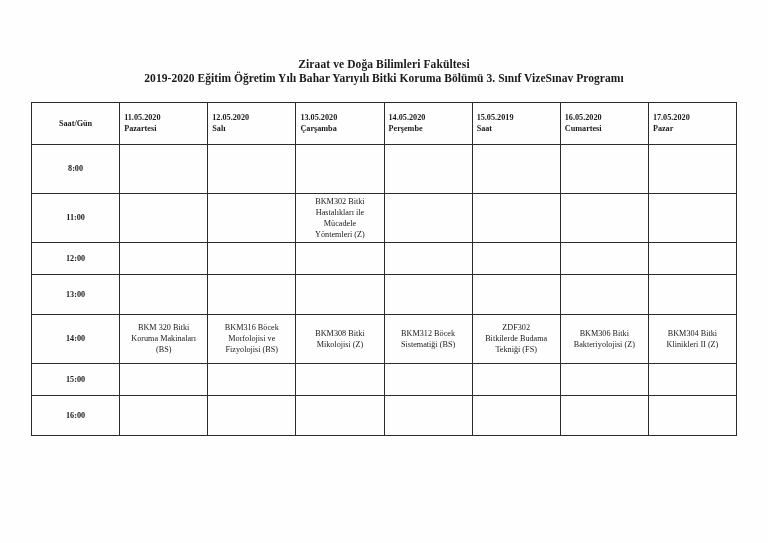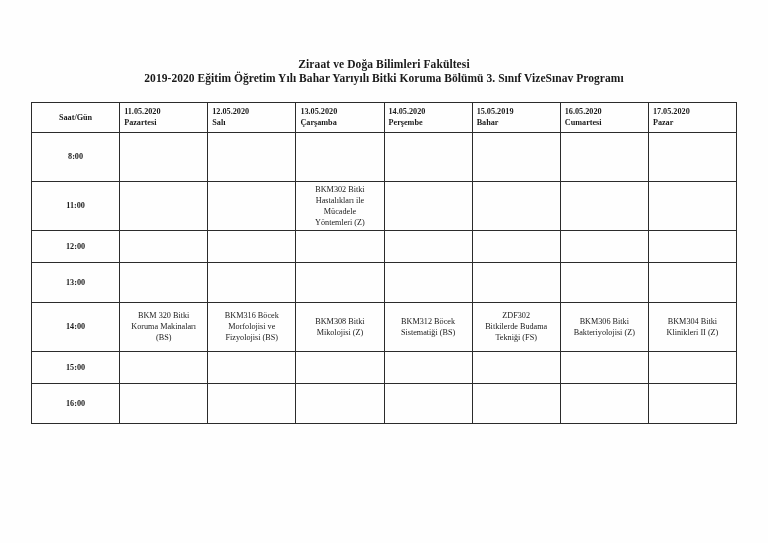--- a/index.html
+++ b/index.html
@@ -59,21 +59,21 @@
   }
   table.schedule th.corner {
     font-size: 8.2px;
     font-weight: bold;
     height: 25px;
   }
   table.schedule th.dayhead {
     font-weight: normal;
     font-size: 8.2px;
     height: 25px;
-    padding: 2px 4px;
+    padding: 8px 4px;
     text-align: left;
   }
   th.dayhead .d-date {
     display: block;
     font-weight: bold;
   }
   th.dayhead .d-name {
     display: block;
     font-weight: bold;
   }
@@ -118,21 +118,21 @@
           <th class="dayhead">
             <span class="d-date">13.05.2020</span>
             <span class="d-name">Çarşamba</span>
           </th>
           <th class="dayhead">
             <span class="d-date">14.05.2020</span>
             <span class="d-name">Perşembe</span>
           </th>
           <th class="dayhead">
             <span class="d-date">15.05.2019</span>
-            <span class="d-name">Bahar</span>
+            <span class="d-name">Saat</span>
           </th>
           <th class="dayhead">
             <span class="d-date">16.05.2020</span>
             <span class="d-name">Cumartesi</span>
           </th>
           <th class="dayhead">
             <span class="d-date">17.05.2020</span>
             <span class="d-name">Pazar</span>
           </th>
         </tr>

